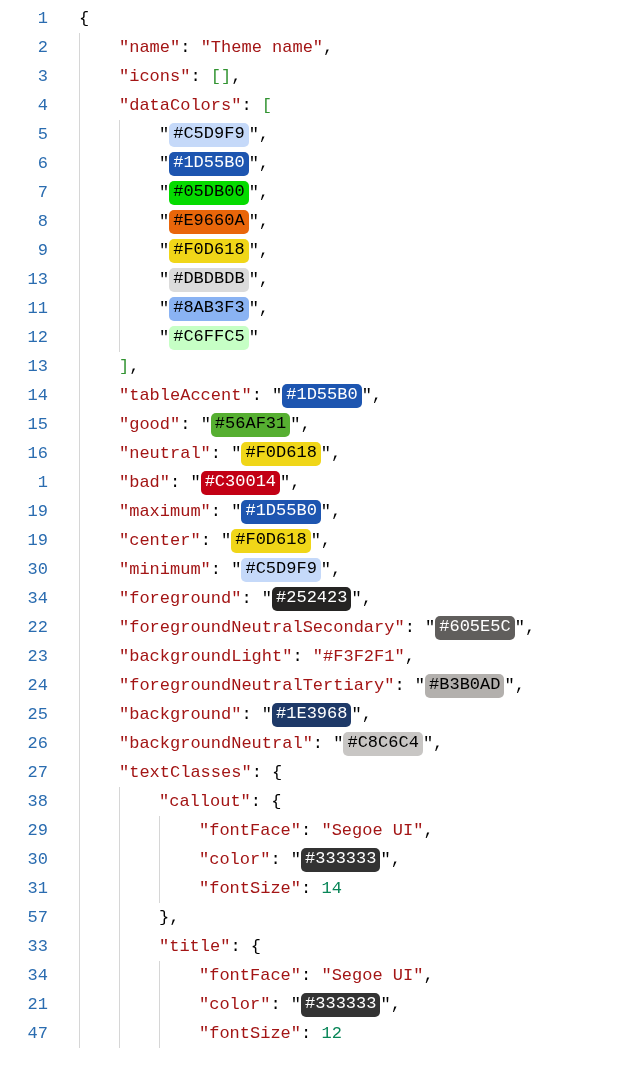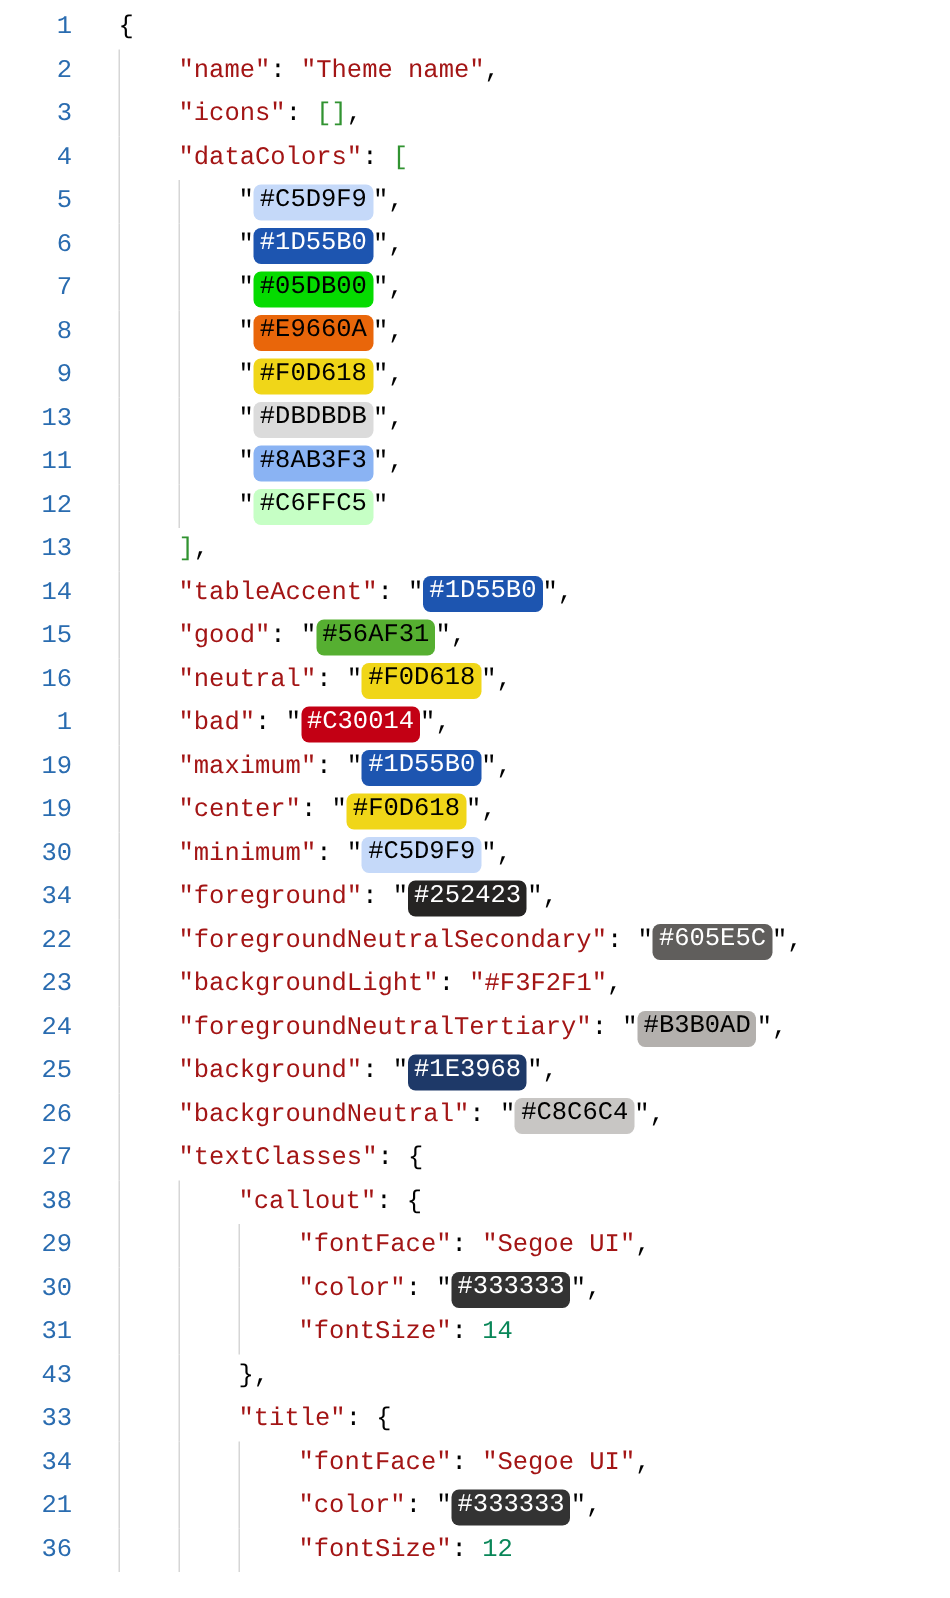--- a/index.html
+++ b/index.html
@@ -80,20 +80,20 @@
       <span class="ln">22</span>
       <span class="ln">23</span>
       <span class="ln">24</span>
       <span class="ln">25</span>
       <span class="ln">26</span>
       <span class="ln">27</span>
       <span class="ln">38</span>
       <span class="ln">29</span>
       <span class="ln">30</span>
       <span class="ln">31</span>
-      <span class="ln">43</span>
+      <span class="ln">57</span>
       <span class="ln">33</span>
       <span class="ln">34</span>
       <span class="ln">21</span>
-      <span class="ln">36</span>
+      <span class="ln">47</span>
     </div>
   <div class="code" id="code"><span class="codeline"><span style="display: inline-block; width: 15px; height: 29px; vertical-align: top;"></span><span class="brace">{</span></span><span class="codeline"><span style="display: inline-block; width: 15px; height: 29px; vertical-align: top;"></span><span style="display: inline-block; width: 40px; height: 29px; vertical-align: top; box-sizing: border-box; border-left: 1px solid rgb(214, 214, 214);"></span><span class="key">"name"</span><span class="punc">: </span><span class="str">"Theme name"</span><span class="punc">,</span></span><span class="codeline"><span style="display: inline-block; width: 15px; height: 29px; vertical-align: top;"></span><span style="display: inline-block; width: 40px; height: 29px; vertical-align: top; box-sizing: border-box; border-left: 1px solid rgb(214, 214, 214);"></span><span class="key">"icons"</span><span class="punc">: </span><span class="bracket">[]</span><span class="punc">,</span></span><span class="codeline"><span style="display: inline-block; width: 15px; height: 29px; vertical-align: top;"></span><span style="display: inline-block; width: 40px; height: 29px; vertical-align: top; box-sizing: border-box; border-left: 1px solid rgb(214, 214, 214);"></span><span class="key">"dataColors"</span><span class="punc">: </span><span class="bracket">[</span></span><span class="codeline"><span style="display: inline-block; width: 15px; height: 29px; vertical-align: top;"></span><span style="display: inline-block; width: 40px; height: 29px; vertical-align: top; box-sizing: border-box; border-left: 1px solid rgb(214, 214, 214);"></span><span style="display: inline-block; width: 40px; height: 29px; vertical-align: top; box-sizing: border-box; border-left: 1px solid rgb(214, 214, 214);"></span><span class="punc">"</span><span class="swatch" style="background: rgb(197, 217, 249); color: rgb(0, 0, 0);">#C5D9F9</span><span class="punc">"</span><span class="punc">,</span></span><span class="codeline"><span style="display: inline-block; width: 15px; height: 29px; vertical-align: top;"></span><span style="display: inline-block; width: 40px; height: 29px; vertical-align: top; box-sizing: border-box; border-left: 1px solid rgb(214, 214, 214);"></span><span style="display: inline-block; width: 40px; height: 29px; vertical-align: top; box-sizing: border-box; border-left: 1px solid rgb(214, 214, 214);"></span><span class="punc">"</span><span class="swatch" style="background: rgb(29, 85, 176); color: rgb(255, 255, 255);">#1D55B0</span><span class="punc">"</span><span class="punc">,</span></span><span class="codeline"><span style="display: inline-block; width: 15px; height: 29px; vertical-align: top;"></span><span style="display: inline-block; width: 40px; height: 29px; vertical-align: top; box-sizing: border-box; border-left: 1px solid rgb(214, 214, 214);"></span><span style="display: inline-block; width: 40px; height: 29px; vertical-align: top; box-sizing: border-box; border-left: 1px solid rgb(214, 214, 214);"></span><span class="punc">"</span><span class="swatch" style="background: rgb(5, 219, 0); color: rgb(0, 0, 0);">#05DB00</span><span class="punc">"</span><span class="punc">,</span></span><span class="codeline"><span style="display: inline-block; width: 15px; height: 29px; vertical-align: top;"></span><span style="display: inline-block; width: 40px; height: 29px; vertical-align: top; box-sizing: border-box; border-left: 1px solid rgb(214, 214, 214);"></span><span style="display: inline-block; width: 40px; height: 29px; vertical-align: top; box-sizing: border-box; border-left: 1px solid rgb(214, 214, 214);"></span><span class="punc">"</span><span class="swatch" style="background: rgb(233, 102, 10); color: rgb(0, 0, 0);">#E9660A</span><span class="punc">"</span><span class="punc">,</span></span><span class="codeline"><span style="display: inline-block; width: 15px; height: 29px; vertical-align: top;"></span><span style="display: inline-block; width: 40px; height: 29px; vertical-align: top; box-sizing: border-box; border-left: 1px solid rgb(214, 214, 214);"></span><span style="display: inline-block; width: 40px; height: 29px; vertical-align: top; box-sizing: border-box; border-left: 1px solid rgb(214, 214, 214);"></span><span class="punc">"</span><span class="swatch" style="background: rgb(240, 214, 24); color: rgb(0, 0, 0);">#F0D618</span><span class="punc">"</span><span class="punc">,</span></span><span class="codeline"><span style="display: inline-block; width: 15px; height: 29px; vertical-align: top;"></span><span style="display: inline-block; width: 40px; height: 29px; vertical-align: top; box-sizing: border-box; border-left: 1px solid rgb(214, 214, 214);"></span><span style="display: inline-block; width: 40px; height: 29px; vertical-align: top; box-sizing: border-box; border-left: 1px solid rgb(214, 214, 214);"></span><span class="punc">"</span><span class="swatch" style="background: rgb(219, 219, 219); color: rgb(0, 0, 0);">#DBDBDB</span><span class="punc">"</span><span class="punc">,</span></span><span class="codeline"><span style="display: inline-block; width: 15px; height: 29px; vertical-align: top;"></span><span style="display: inline-block; width: 40px; height: 29px; vertical-align: top; box-sizing: border-box; border-left: 1px solid rgb(214, 214, 214);"></span><span style="display: inline-block; width: 40px; height: 29px; vertical-align: top; box-sizing: border-box; border-left: 1px solid rgb(214, 214, 214);"></span><span class="punc">"</span><span class="swatch" style="background: rgb(138, 179, 243); color: rgb(0, 0, 0);">#8AB3F3</span><span class="punc">"</span><span class="punc">,</span></span><span class="codeline"><span style="display: inline-block; width: 15px; height: 29px; vertical-align: top;"></span><span style="display: inline-block; width: 40px; height: 29px; vertical-align: top; box-sizing: border-box; border-left: 1px solid rgb(214, 214, 214);"></span><span style="display: inline-block; width: 40px; height: 29px; vertical-align: top; box-sizing: border-box; border-left: 1px solid rgb(214, 214, 214);"></span><span class="punc">"</span><span class="swatch" style="background: rgb(198, 255, 197); color: rgb(0, 0, 0);">#C6FFC5</span><span class="punc">"</span></span><span class="codeline"><span style="display: inline-block; width: 15px; height: 29px; vertical-align: top;"></span><span style="display: inline-block; width: 40px; height: 29px; vertical-align: top; box-sizing: border-box; border-left: 1px solid rgb(214, 214, 214);"></span><span class="bracket">]</span><span class="punc">,</span></span><span class="codeline"><span style="display: inline-block; width: 15px; height: 29px; vertical-align: top;"></span><span style="display: inline-block; width: 40px; height: 29px; vertical-align: top; box-sizing: border-box; border-left: 1px solid rgb(214, 214, 214);"></span><span class="key">"tableAccent"</span><span class="punc">: </span><span class="punc">"</span><span class="swatch" style="background: rgb(29, 85, 176); color: rgb(255, 255, 255);">#1D55B0</span><span class="punc">"</span><span class="punc">,</span></span><span class="codeline"><span style="display: inline-block; width: 15px; height: 29px; vertical-align: top;"></span><span style="display: inline-block; width: 40px; height: 29px; vertical-align: top; box-sizing: border-box; border-left: 1px solid rgb(214, 214, 214);"></span><span class="key">"good"</span><span class="punc">: </span><span class="punc">"</span><span class="swatch" style="background: rgb(86, 175, 49); color: rgb(0, 0, 0);">#56AF31</span><span class="punc">"</span><span class="punc">,</span></span><span class="codeline"><span style="display: inline-block; width: 15px; height: 29px; vertical-align: top;"></span><span style="display: inline-block; width: 40px; height: 29px; vertical-align: top; box-sizing: border-box; border-left: 1px solid rgb(214, 214, 214);"></span><span class="key">"neutral"</span><span class="punc">: </span><span class="punc">"</span><span class="swatch" style="background: rgb(240, 214, 24); color: rgb(0, 0, 0);">#F0D618</span><span class="punc">"</span><span class="punc">,</span></span><span class="codeline"><span style="display: inline-block; width: 15px; height: 29px; vertical-align: top;"></span><span style="display: inline-block; width: 40px; height: 29px; vertical-align: top; box-sizing: border-box; border-left: 1px solid rgb(214, 214, 214);"></span><span class="key">"bad"</span><span class="punc">: </span><span class="punc">"</span><span class="swatch" style="background: rgb(195, 0, 20); color: rgb(255, 255, 255);">#C30014</span><span class="punc">"</span><span class="punc">,</span></span><span class="codeline"><span style="display: inline-block; width: 15px; height: 29px; vertical-align: top;"></span><span style="display: inline-block; width: 40px; height: 29px; vertical-align: top; box-sizing: border-box; border-left: 1px solid rgb(214, 214, 214);"></span><span class="key">"maximum"</span><span class="punc">: </span><span class="punc">"</span><span class="swatch" style="background: rgb(29, 85, 176); color: rgb(255, 255, 255);">#1D55B0</span><span class="punc">"</span><span class="punc">,</span></span><span class="codeline"><span style="display: inline-block; width: 15px; height: 29px; vertical-align: top;"></span><span style="display: inline-block; width: 40px; height: 29px; vertical-align: top; box-sizing: border-box; border-left: 1px solid rgb(214, 214, 214);"></span><span class="key">"center"</span><span class="punc">: </span><span class="punc">"</span><span class="swatch" style="background: rgb(240, 214, 24); color: rgb(0, 0, 0);">#F0D618</span><span class="punc">"</span><span class="punc">,</span></span><span class="codeline"><span style="display: inline-block; width: 15px; height: 29px; vertical-align: top;"></span><span style="display: inline-block; width: 40px; height: 29px; vertical-align: top; box-sizing: border-box; border-left: 1px solid rgb(214, 214, 214);"></span><span class="key">"minimum"</span><span class="punc">: </span><span class="punc">"</span><span class="swatch" style="background: rgb(197, 217, 249); color: rgb(0, 0, 0);">#C5D9F9</span><span class="punc">"</span><span class="punc">,</span></span><span class="codeline"><span style="display: inline-block; width: 15px; height: 29px; vertical-align: top;"></span><span style="display: inline-block; width: 40px; height: 29px; vertical-align: top; box-sizing: border-box; border-left: 1px solid rgb(214, 214, 214);"></span><span class="key">"foreground"</span><span class="punc">: </span><span class="punc">"</span><span class="swatch" style="background: rgb(37, 36, 35); color: rgb(255, 255, 255);">#252423</span><span class="punc">"</span><span class="punc">,</span></span><span class="codeline"><span style="display: inline-block; width: 15px; height: 29px; vertical-align: top;"></span><span style="display: inline-block; width: 40px; height: 29px; vertical-align: top; box-sizing: border-box; border-left: 1px solid rgb(214, 214, 214);"></span><span class="key">"foregroundNeutralSecondary"</span><span class="punc">: </span><span class="punc">"</span><span class="swatch" style="background: rgb(96, 94, 92); color: rgb(255, 255, 255);">#605E5C</span><span class="punc">"</span><span class="punc">,</span></span><span class="codeline"><span style="display: inline-block; width: 15px; height: 29px; vertical-align: top;"></span><span style="display: inline-block; width: 40px; height: 29px; vertical-align: top; box-sizing: border-box; border-left: 1px solid rgb(214, 214, 214);"></span><span class="key">"backgroundLight"</span><span class="punc">: </span><span class="str">"#F3F2F1"</span><span class="punc">,</span></span><span class="codeline"><span style="display: inline-block; width: 15px; height: 29px; vertical-align: top;"></span><span style="display: inline-block; width: 40px; height: 29px; vertical-align: top; box-sizing: border-box; border-left: 1px solid rgb(214, 214, 214);"></span><span class="key">"foregroundNeutralTertiary"</span><span class="punc">: </span><span class="punc">"</span><span class="swatch" style="background: rgb(179, 176, 173); color: rgb(0, 0, 0);">#B3B0AD</span><span class="punc">"</span><span class="punc">,</span></span><span class="codeline"><span style="display: inline-block; width: 15px; height: 29px; vertical-align: top;"></span><span style="display: inline-block; width: 40px; height: 29px; vertical-align: top; box-sizing: border-box; border-left: 1px solid rgb(214, 214, 214);"></span><span class="key">"background"</span><span class="punc">: </span><span class="punc">"</span><span class="swatch" style="background: rgb(30, 57, 104); color: rgb(255, 255, 255);">#1E3968</span><span class="punc">"</span><span class="punc">,</span></span><span class="codeline"><span style="display: inline-block; width: 15px; height: 29px; vertical-align: top;"></span><span style="display: inline-block; width: 40px; height: 29px; vertical-align: top; box-sizing: border-box; border-left: 1px solid rgb(214, 214, 214);"></span><span class="key">"backgroundNeutral"</span><span class="punc">: </span><span class="punc">"</span><span class="swatch" style="background: rgb(200, 198, 196); color: rgb(0, 0, 0);">#C8C6C4</span><span class="punc">"</span><span class="punc">,</span></span><span class="codeline"><span style="display: inline-block; width: 15px; height: 29px; vertical-align: top;"></span><span style="display: inline-block; width: 40px; height: 29px; vertical-align: top; box-sizing: border-box; border-left: 1px solid rgb(214, 214, 214);"></span><span class="key">"textClasses"</span><span class="punc">: </span><span class="brace">{</span></span><span class="codeline"><span style="display: inline-block; width: 15px; height: 29px; vertical-align: top;"></span><span style="display: inline-block; width: 40px; height: 29px; vertical-align: top; box-sizing: border-box; border-left: 1px solid rgb(214, 214, 214);"></span><span style="display: inline-block; width: 40px; height: 29px; vertical-align: top; box-sizing: border-box; border-left: 1px solid rgb(214, 214, 214);"></span><span class="key">"callout"</span><span class="punc">: </span><span class="brace">{</span></span><span class="codeline"><span style="display: inline-block; width: 15px; height: 29px; vertical-align: top;"></span><span style="display: inline-block; width: 40px; height: 29px; vertical-align: top; box-sizing: border-box; border-left: 1px solid rgb(214, 214, 214);"></span><span style="display: inline-block; width: 40px; height: 29px; vertical-align: top; box-sizing: border-box; border-left: 1px solid rgb(214, 214, 214);"></span><span style="display: inline-block; width: 40px; height: 29px; vertical-align: top; box-sizing: border-box; border-left: 1px solid rgb(214, 214, 214);"></span><span class="key">"fontFace"</span><span class="punc">: </span><span class="str">"Segoe UI"</span><span class="punc">,</span></span><span class="codeline"><span style="display: inline-block; width: 15px; height: 29px; vertical-align: top;"></span><span style="display: inline-block; width: 40px; height: 29px; vertical-align: top; box-sizing: border-box; border-left: 1px solid rgb(214, 214, 214);"></span><span style="display: inline-block; width: 40px; height: 29px; vertical-align: top; box-sizing: border-box; border-left: 1px solid rgb(214, 214, 214);"></span><span style="display: inline-block; width: 40px; height: 29px; vertical-align: top; box-sizing: border-box; border-left: 1px solid rgb(214, 214, 214);"></span><span class="key">"color"</span><span class="punc">: </span><span class="punc">"</span><span class="swatch" style="background: rgb(51, 51, 51); color: rgb(255, 255, 255);">#333333</span><span class="punc">"</span><span class="punc">,</span></span><span class="codeline"><span style="display: inline-block; width: 15px; height: 29px; vertical-align: top;"></span><span style="display: inline-block; width: 40px; height: 29px; vertical-align: top; box-sizing: border-box; border-left: 1px solid rgb(214, 214, 214);"></span><span style="display: inline-block; width: 40px; height: 29px; vertical-align: top; box-sizing: border-box; border-left: 1px solid rgb(214, 214, 214);"></span><span style="display: inline-block; width: 40px; height: 29px; vertical-align: top; box-sizing: border-box; border-left: 1px solid rgb(214, 214, 214);"></span><span class="key">"fontSize"</span><span class="punc">: </span><span class="num">14</span></span><span class="codeline"><span style="display: inline-block; width: 15px; height: 29px; vertical-align: top;"></span><span style="display: inline-block; width: 40px; height: 29px; vertical-align: top; box-sizing: border-box; border-left: 1px solid rgb(214, 214, 214);"></span><span style="display: inline-block; width: 40px; height: 29px; vertical-align: top; box-sizing: border-box; border-left: 1px solid rgb(214, 214, 214);"></span><span class="brace">}</span><span class="punc">,</span></span><span class="codeline"><span style="display: inline-block; width: 15px; height: 29px; vertical-align: top;"></span><span style="display: inline-block; width: 40px; height: 29px; vertical-align: top; box-sizing: border-box; border-left: 1px solid rgb(214, 214, 214);"></span><span style="display: inline-block; width: 40px; height: 29px; vertical-align: top; box-sizing: border-box; border-left: 1px solid rgb(214, 214, 214);"></span><span class="key">"title"</span><span class="punc">: </span><span class="brace">{</span></span><span class="codeline"><span style="display: inline-block; width: 15px; height: 29px; vertical-align: top;"></span><span style="display: inline-block; width: 40px; height: 29px; vertical-align: top; box-sizing: border-box; border-left: 1px solid rgb(214, 214, 214);"></span><span style="display: inline-block; width: 40px; height: 29px; vertical-align: top; box-sizing: border-box; border-left: 1px solid rgb(214, 214, 214);"></span><span style="display: inline-block; width: 40px; height: 29px; vertical-align: top; box-sizing: border-box; border-left: 1px solid rgb(214, 214, 214);"></span><span class="key">"fontFace"</span><span class="punc">: </span><span class="str">"Segoe UI"</span><span class="punc">,</span></span><span class="codeline"><span style="display: inline-block; width: 15px; height: 29px; vertical-align: top;"></span><span style="display: inline-block; width: 40px; height: 29px; vertical-align: top; box-sizing: border-box; border-left: 1px solid rgb(214, 214, 214);"></span><span style="display: inline-block; width: 40px; height: 29px; vertical-align: top; box-sizing: border-box; border-left: 1px solid rgb(214, 214, 214);"></span><span style="display: inline-block; width: 40px; height: 29px; vertical-align: top; box-sizing: border-box; border-left: 1px solid rgb(214, 214, 214);"></span><span class="key">"color"</span><span class="punc">: </span><span class="punc">"</span><span class="swatch" style="background: rgb(51, 51, 51); color: rgb(255, 255, 255);">#333333</span><span class="punc">"</span><span class="punc">,</span></span><span class="codeline"><span style="display: inline-block; width: 15px; height: 29px; vertical-align: top;"></span><span style="display: inline-block; width: 40px; height: 29px; vertical-align: top; box-sizing: border-box; border-left: 1px solid rgb(214, 214, 214);"></span><span style="display: inline-block; width: 40px; height: 29px; vertical-align: top; box-sizing: border-box; border-left: 1px solid rgb(214, 214, 214);"></span><span style="display: inline-block; width: 40px; height: 29px; vertical-align: top; box-sizing: border-box; border-left: 1px solid rgb(214, 214, 214);"></span><span class="key">"fontSize"</span><span class="punc">: </span><span class="num">12</span></span></div>
 </div>
 
 </body></html>

